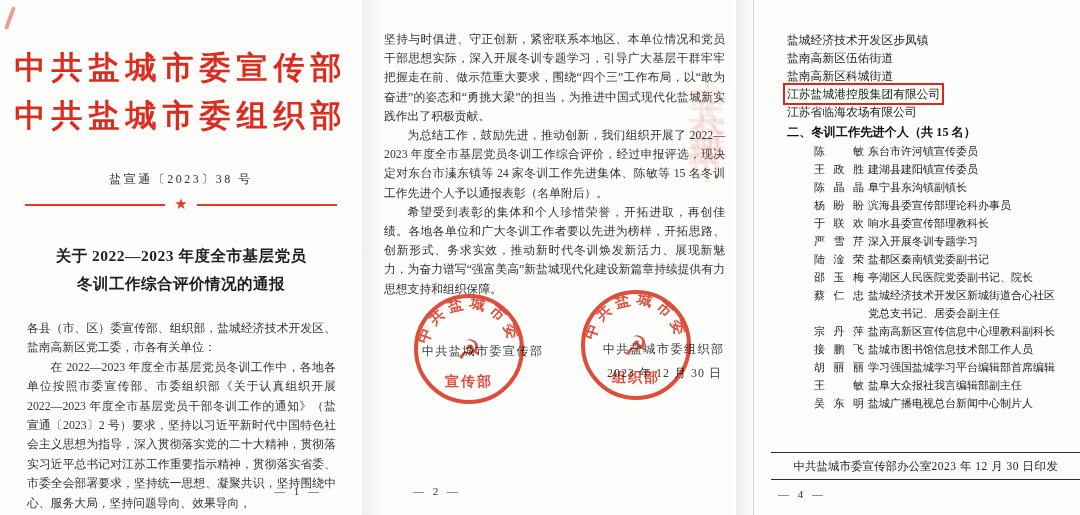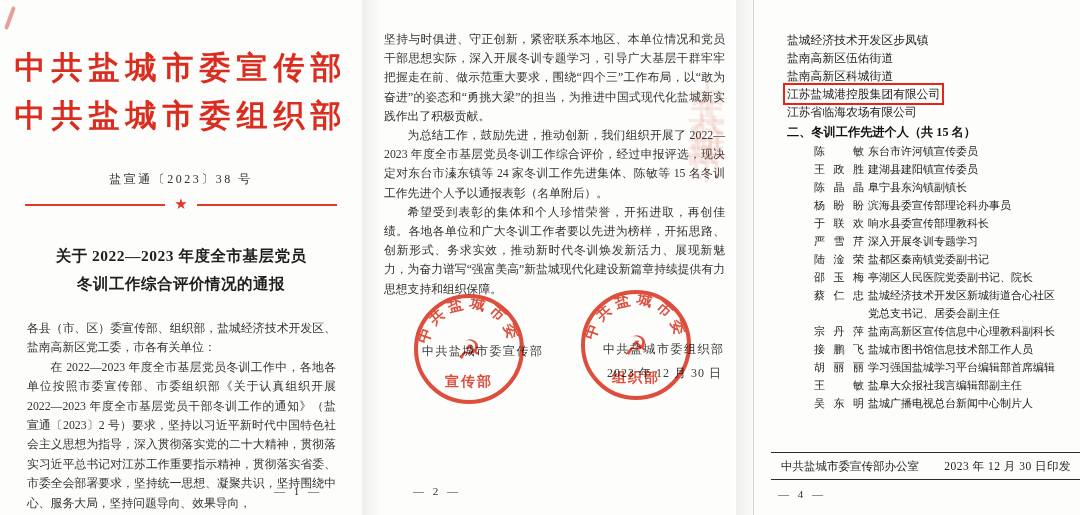--- a/index.html
+++ b/index.html
@@ -52,21 +52,21 @@
   .list{margin:31px 0 0 33px;font-size:11.8px;line-height:18px;color:#222;}
   .collect-row{height:18px;white-space:nowrap;}
   .collect-row.highlight .collect-text{outline:2px solid #e4261a;outline-offset:2px;}
   .section-title{font-weight:bold;margin:2px 0 1px 33px;font-size:12.2px;line-height:18px;color:#111;}
   .ind-list{margin:0 0 0 33px;}
   .ind-row{display:flex;line-height:18px;font-size:11px;color:#222;margin-left:27px;}
   .ind-name{width:50px;flex:none;text-align:justify;text-align-last:justify;}
   .ind-title{flex:1;margin-left:4px;padding-right:16px;}
   .footer3{position:absolute;left:17px;right:0;top:452px;height:26px;
            border-top:1.5px solid #2b2b2b;border-bottom:1.5px solid #2b2b2b;
-           display:flex;justify-content:space-between;align-items:center;
+           display:flex;justify-content:center;align-items:center;
            font-size:11.5px;color:#1d1d1d;padding:0 10px 0 10px;}
   .footer3 .fr{font-weight:normal;letter-spacing:0.5px;}
   #pn3{position:absolute;left:24px;top:488px;}
 
   .artifact{position:absolute;left:8px;top:6px;width:4px;height:24px;
             background:rgba(205,45,32,0.45);transform:rotate(20deg);border-radius:2px;}
 </style>
 </head>
 <body>
 

